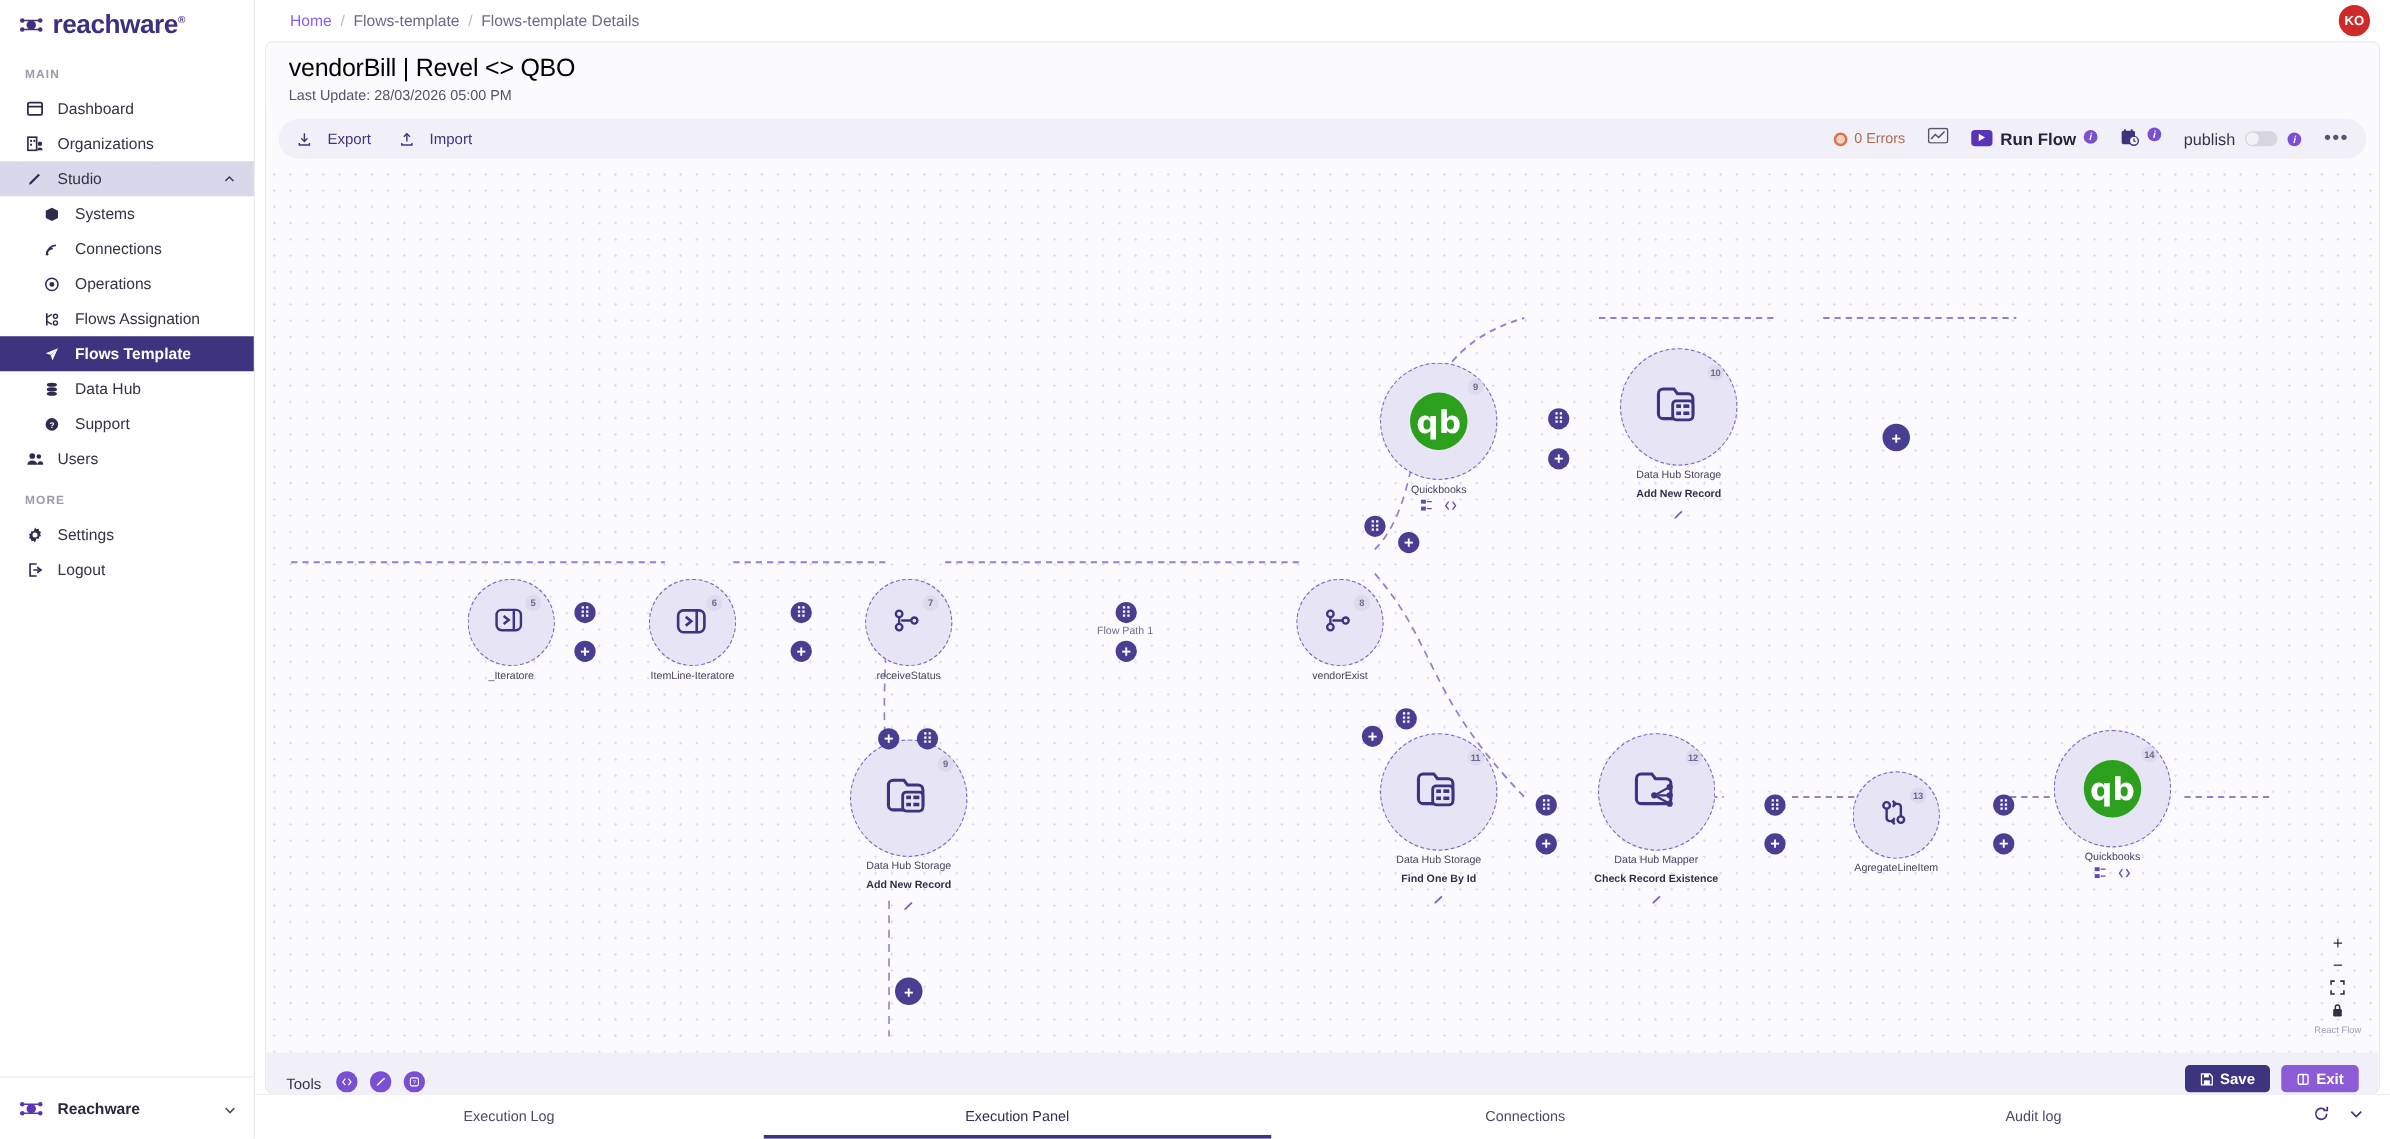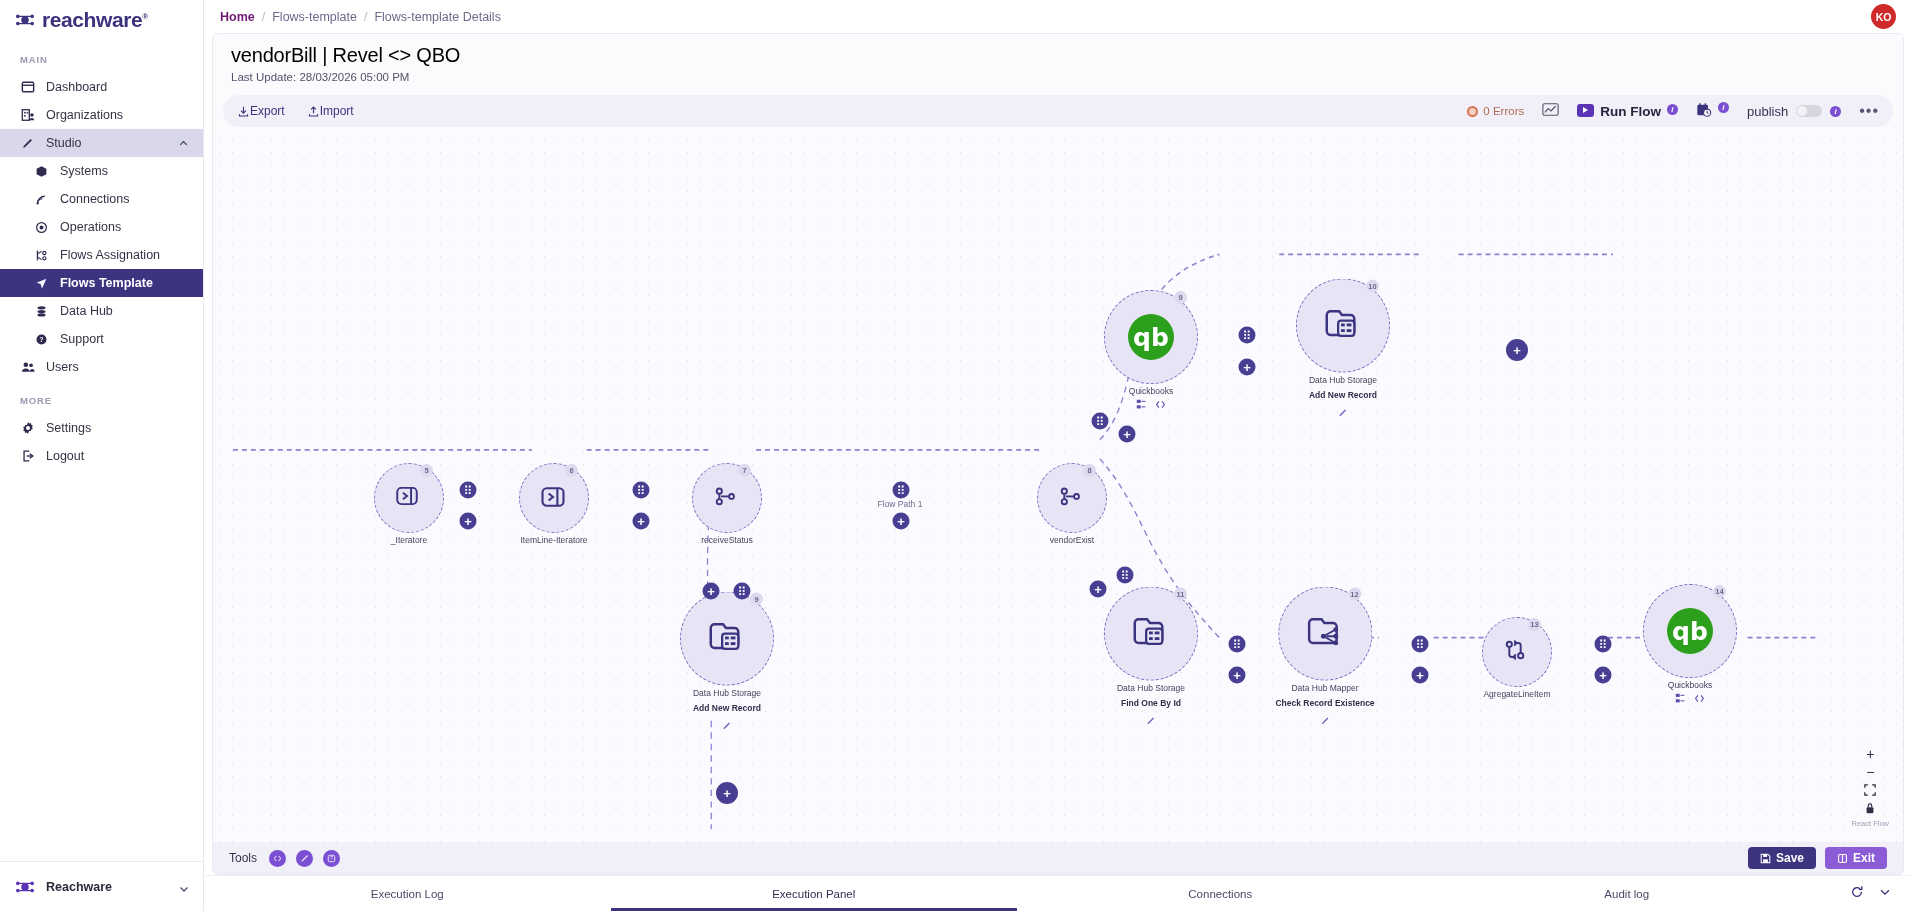--- a/index.html
+++ b/index.html
@@ -41,36 +41,36 @@
     align-items: center; padding: 0 14px; gap: 10px; }
   .sf-name { font-size: 12.5px; font-weight: 600; color: #2b2b3c; flex: 1; }
 
   
   .main { flex: 1; display: flex; flex-direction: column; min-width: 0; background:#fff; }
 
   .topbar { height: 33px; display: flex; align-items: center; padding: 0 16px;
     background: #ffffff; }
   .crumbs { display: flex; align-items: center; gap: 7px; font-size: 12.5px; }
   .crumb { color: #6a6a8a; white-space: nowrap; }
-  .crumb.first { color: #701a75; font-weight: 700; }
+  .crumb.first { color: #8b5cf6; font-weight: 400; margin-left: 12px; }
   .crumb-sep { color: #b9b9cb; }
   .avatar { width: 25px; height: 25px; border-radius: 50%; background: #cf2a2a;
     color: #fff; font-size: 10.5px; font-weight: 700; display: flex;
     align-items: center; justify-content: center; margin-left: auto; }
 
   .panel { flex: 1; margin: 0 8px 0 8px; border: 1px solid #e9e9f2; border-radius: 6px;
     display: flex; flex-direction: column; overflow: hidden; background: #fbfbfe; }
 
   .page-head { padding: 10px 18px 4px; background: #fbfbfe; }
   .page-title { font-size: 20px; color: #000000; font-weight: 500; letter-spacing: -.2px; }
   .page-sub { font-size: 11.5px; color: #52526b; margin-top: 4px; }
 
   .toolbar { height: 32px; margin: 8px 10px 0; border-radius: 16px; background: #f1f0f9;
     display: flex; align-items: center; padding: 0 14px; gap: 22px; }
-  .tb-btn { display: flex; align-items: center; gap: 0; font-size: 12px;
+  .tb-btn { display: flex; align-items: center; gap: 12px; font-size: 12px;
     color: #3d3480; cursor: pointer; white-space: nowrap; }
   .tb-right { margin-left: auto; display: flex; align-items: center; gap: 18px; }
   .errors { display: flex; align-items: center; gap: 5px; font-size: 11.5px; color: #b06a52; }
   .err-dot { width: 11px; height: 11px; border-radius: 50%; border: 2px solid #d9744f;
     background: #f2cfc0; }
   .run-flow { display: flex; align-items: flex-start; gap: 6px; font-size: 13.5px;
     font-weight: 700; color: #24243c; cursor: pointer; }
   .play { width: 17px; height: 13px; border-radius: 3px; background: #5b34b5;
     display: flex; align-items: center; justify-content: center; }
   .play i { width: 0; height: 0; border-left: 5px solid #fff;
@@ -95,21 +95,21 @@
   .canvas svg.edges { position: absolute; inset: 0; width: 100%; height: 100%; }
 
   .node { position: absolute; transform: translate(-50%, -50%);
     display: flex; flex-direction: column; align-items: center; justify-content: center;
     cursor: pointer; }
   .node .blob { width: 94px; height: 94px; border-radius: 50%;
     background: #e7e5f5; border: 1.4px dashed #7a6dc4;
     display: flex; align-items: center; justify-content: center;
     position: relative; }
   .node.small .blob { width: 70px; height: 70px; }
-  .node .badge { position: absolute; top: 0; right: 10px; width: 13px; height: 13px;
+  .node .badge { position: absolute; top: 12px; right: 10px; width: 13px; height: 13px;
     border-radius: 50%; background: #ddd9ee; color: #6a6a8d; font-size: 7.5px;
     display: flex; align-items: center; justify-content: center; font-weight: 600; }
   .node .glyph { width: 42px; height: 42px; color: #3b3480; }
   .node.small .glyph { width: 30px; height: 30px; }
   .node .cap { text-align: center; margin-top: 2px; }
   .node .cap .l1 { font-size: 8.5px; color: #44445f; white-space: nowrap; }
   .node .cap .l2 { font-size: 8.5px; color: #2f2f4a; font-weight: 700;
     white-space: nowrap; margin-top: 5px; }
   .node .subicons { display: flex; gap: 8px; margin-top: 3px; color: #5b4fae; }
   .node .pen { margin-top: 4px; color: #6f63bd; }
@@ -128,21 +128,21 @@
   .edge-label { position: absolute; transform: translate(-50%, -50%);
     font-size: 8.5px; color: #6d6d8f; background: rgba(250,250,255,.85); padding: 0 2px; }
 
   .zoom-ctrls { position: absolute; right: 14px; bottom: 14px; display: flex;
     flex-direction: column; align-items: center; gap: 0; }
   .zbtn { width: 24px; height: 18px; display: flex; align-items: center;
     justify-content: center; color: #2e2e44; cursor: pointer; font-size: 14px; }
   .rf-credit { font-size: 7.5px; color: #9f9fb5; margin-top: 2px; }
 
   
-  .tools-bar { height: 32px; background: #f1f0f9; display: flex; align-items: center;
+  .tools-bar { height: 32px; background: #f1f0f9; display: flex; align-items: flex-end;
     padding: 0 16px; gap: 10px; }
   .tools-lbl { font-size: 12px; color: #33334b; margin-right: 2px; }
   .tool-ic { width: 17px; height: 17px; border-radius: 50%; background: #7a4fd3;
     display: flex; align-items: center; justify-content: center; color: #fff;
     font-size: 9px; cursor: pointer; }
   .bb-right { margin-left: auto; display: flex; gap: 9px; }
   .btn { height: 22px; border-radius: 4px; display: flex; align-items: center;
     gap: 5px; padding: 0 12px; font-size: 12px; font-weight: 700; color: #fff;
     cursor: pointer; }
   .btn.save { background: #3d3480; }

